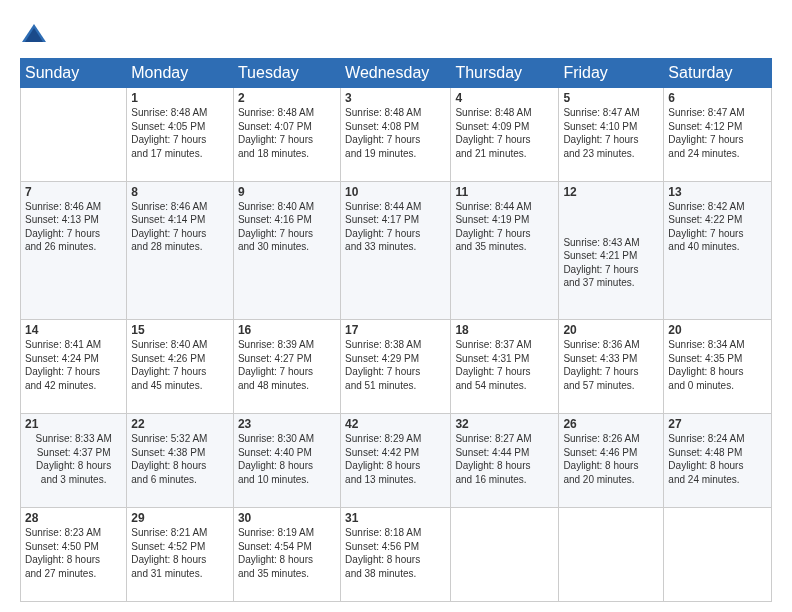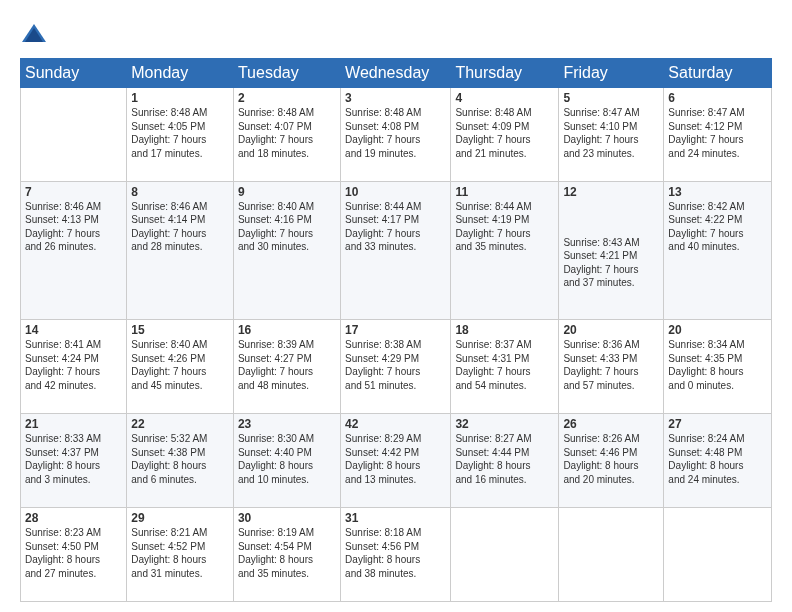--- a/index.html
+++ b/index.html
@@ -278,21 +278,21 @@
             <span class="day-num">20</span>
             <div class="day-info" style="white-space: pre-line;">Sunrise: 8:34 AM
 Sunset: 4:35 PM
 Daylight: 8 hours
 and 0 minutes.</div>
           </td>
         </tr>
         <tr>
           <td>
             <span class="day-num">21</span>
-            <div class="day-info" style="white-space: pre-line;">Sunrise: 8:33 AM
+            <div class="day-info" style="white-space: pre-line; text-align: center;">Sunrise: 8:33 AM
 Sunset: 4:37 PM
 Daylight: 8 hours
 and 3 minutes.</div>
           </td>
           <td>
             <span class="day-num">22</span>
             <div class="day-info" style="white-space: pre-line;">Sunrise: 5:32 AM
 Sunset: 4:38 PM
 Daylight: 8 hours
 and 6 minutes.</div>

